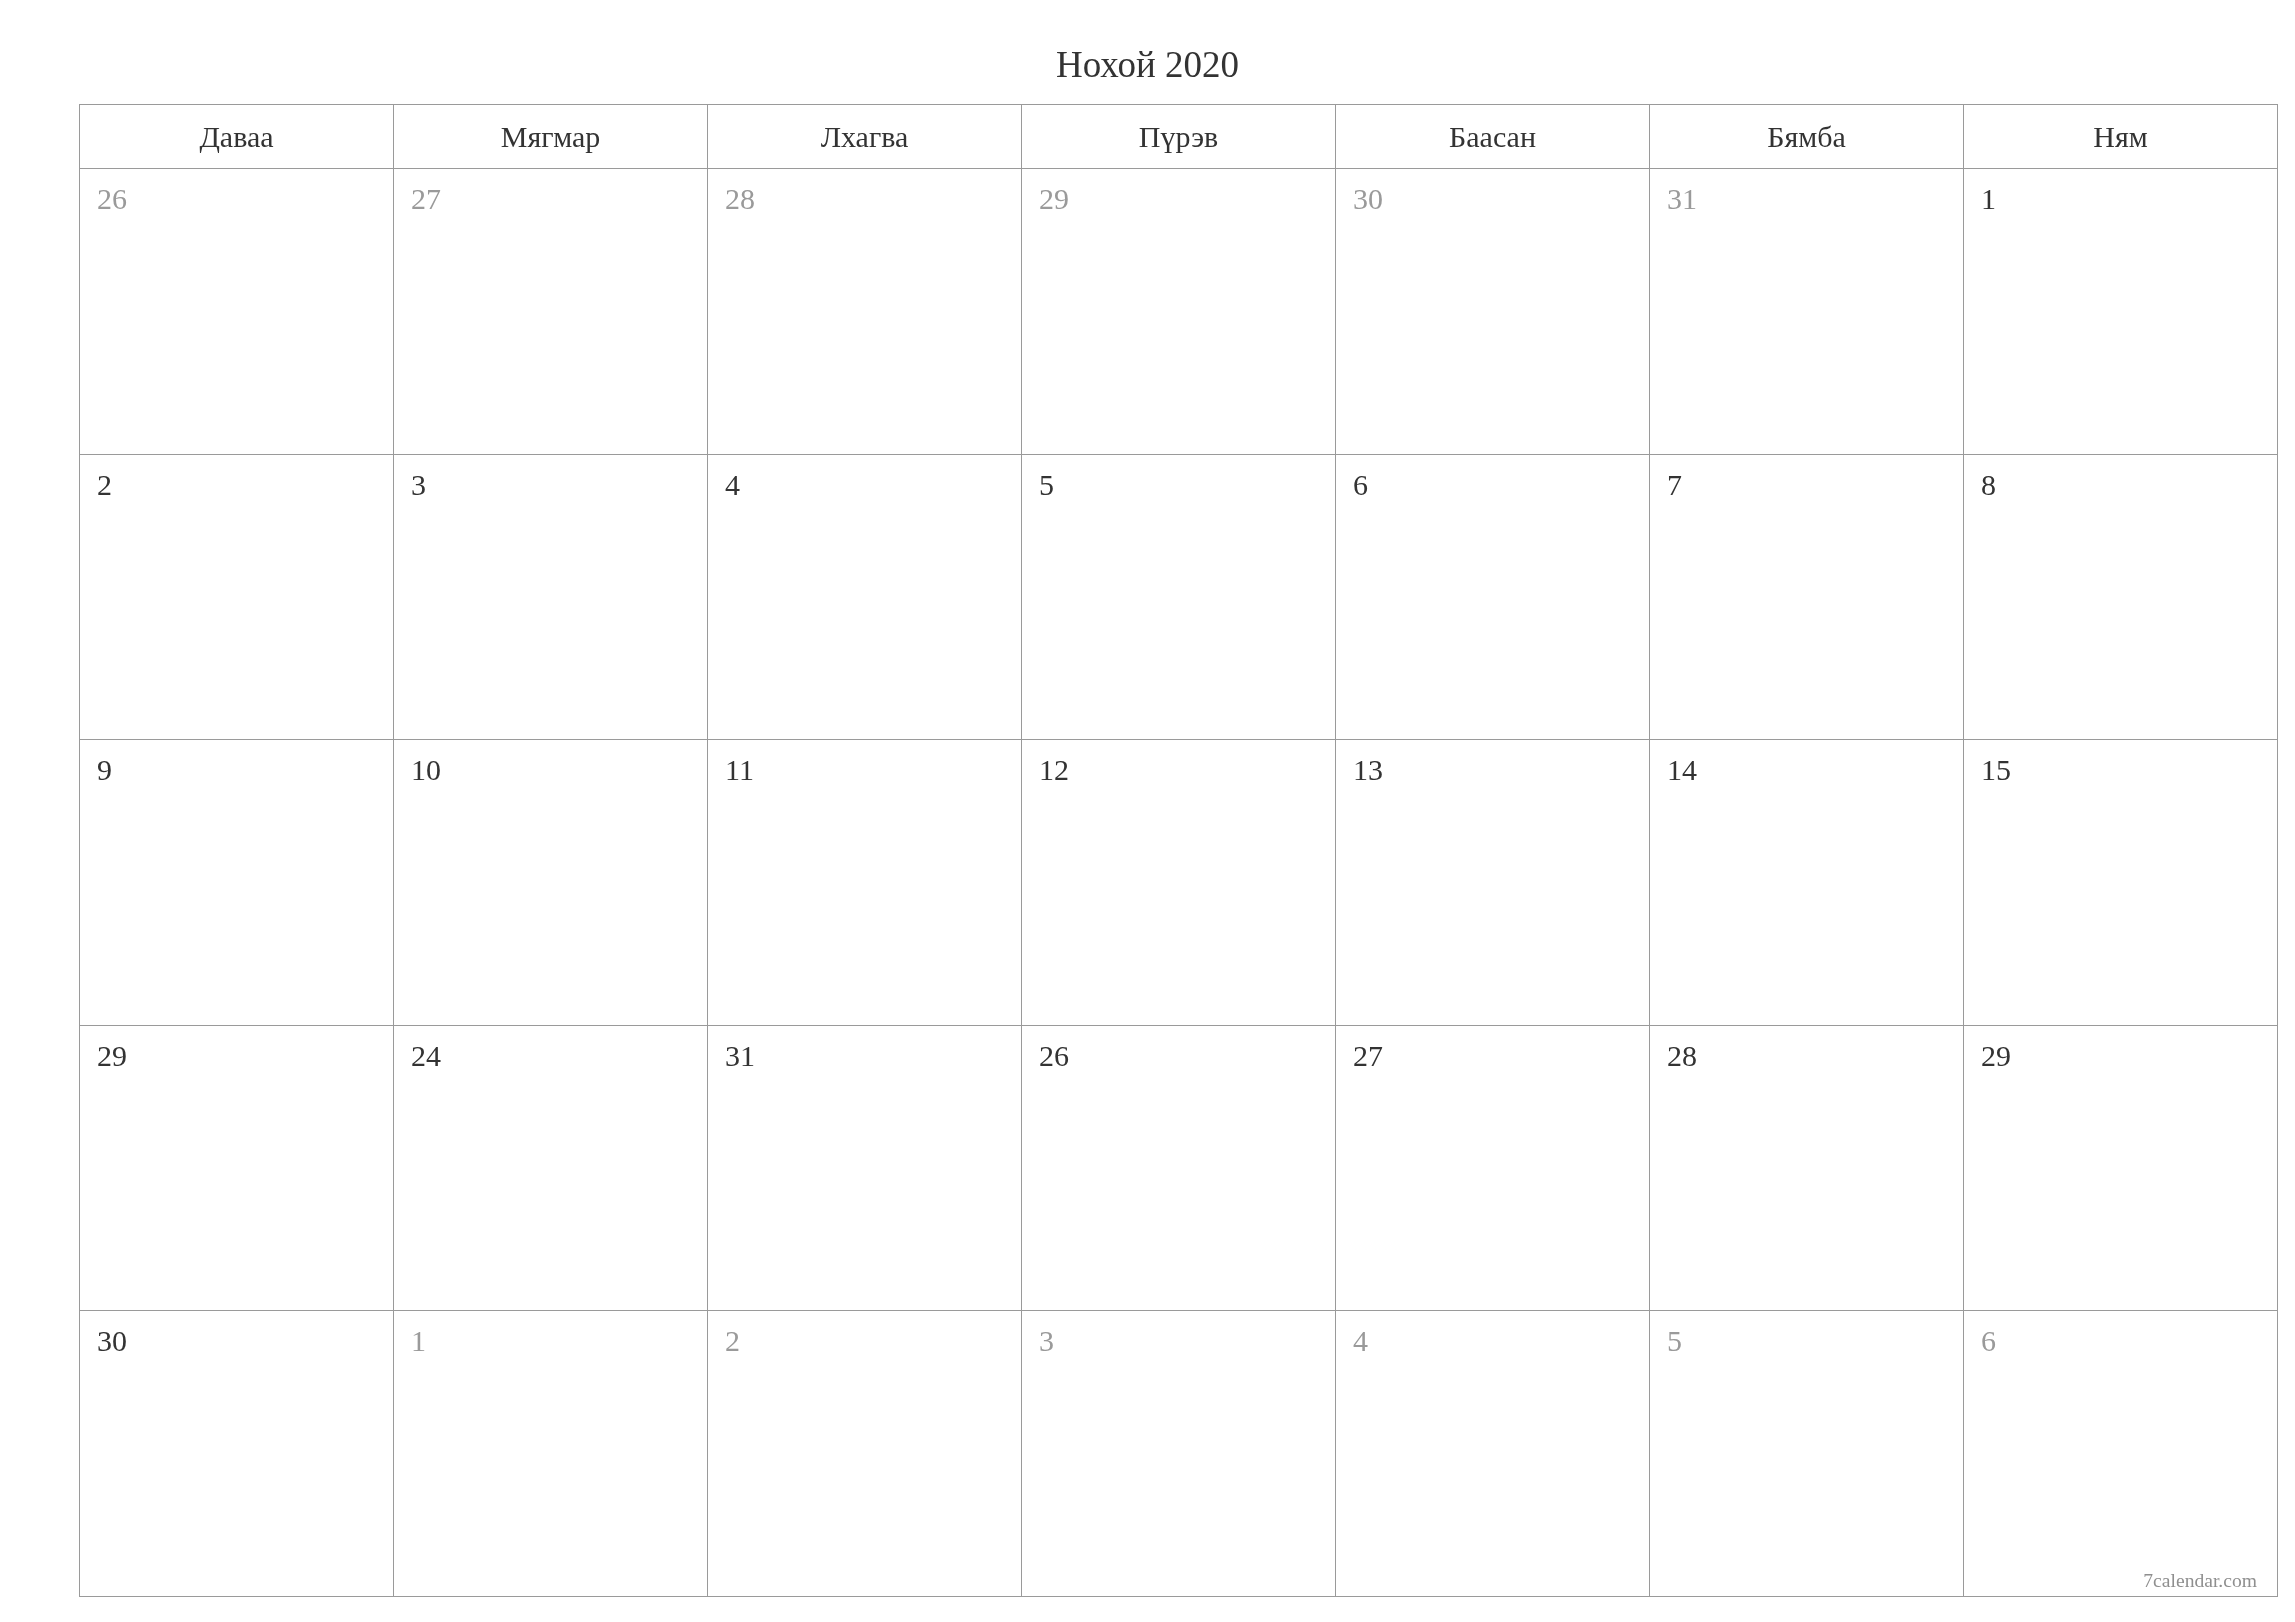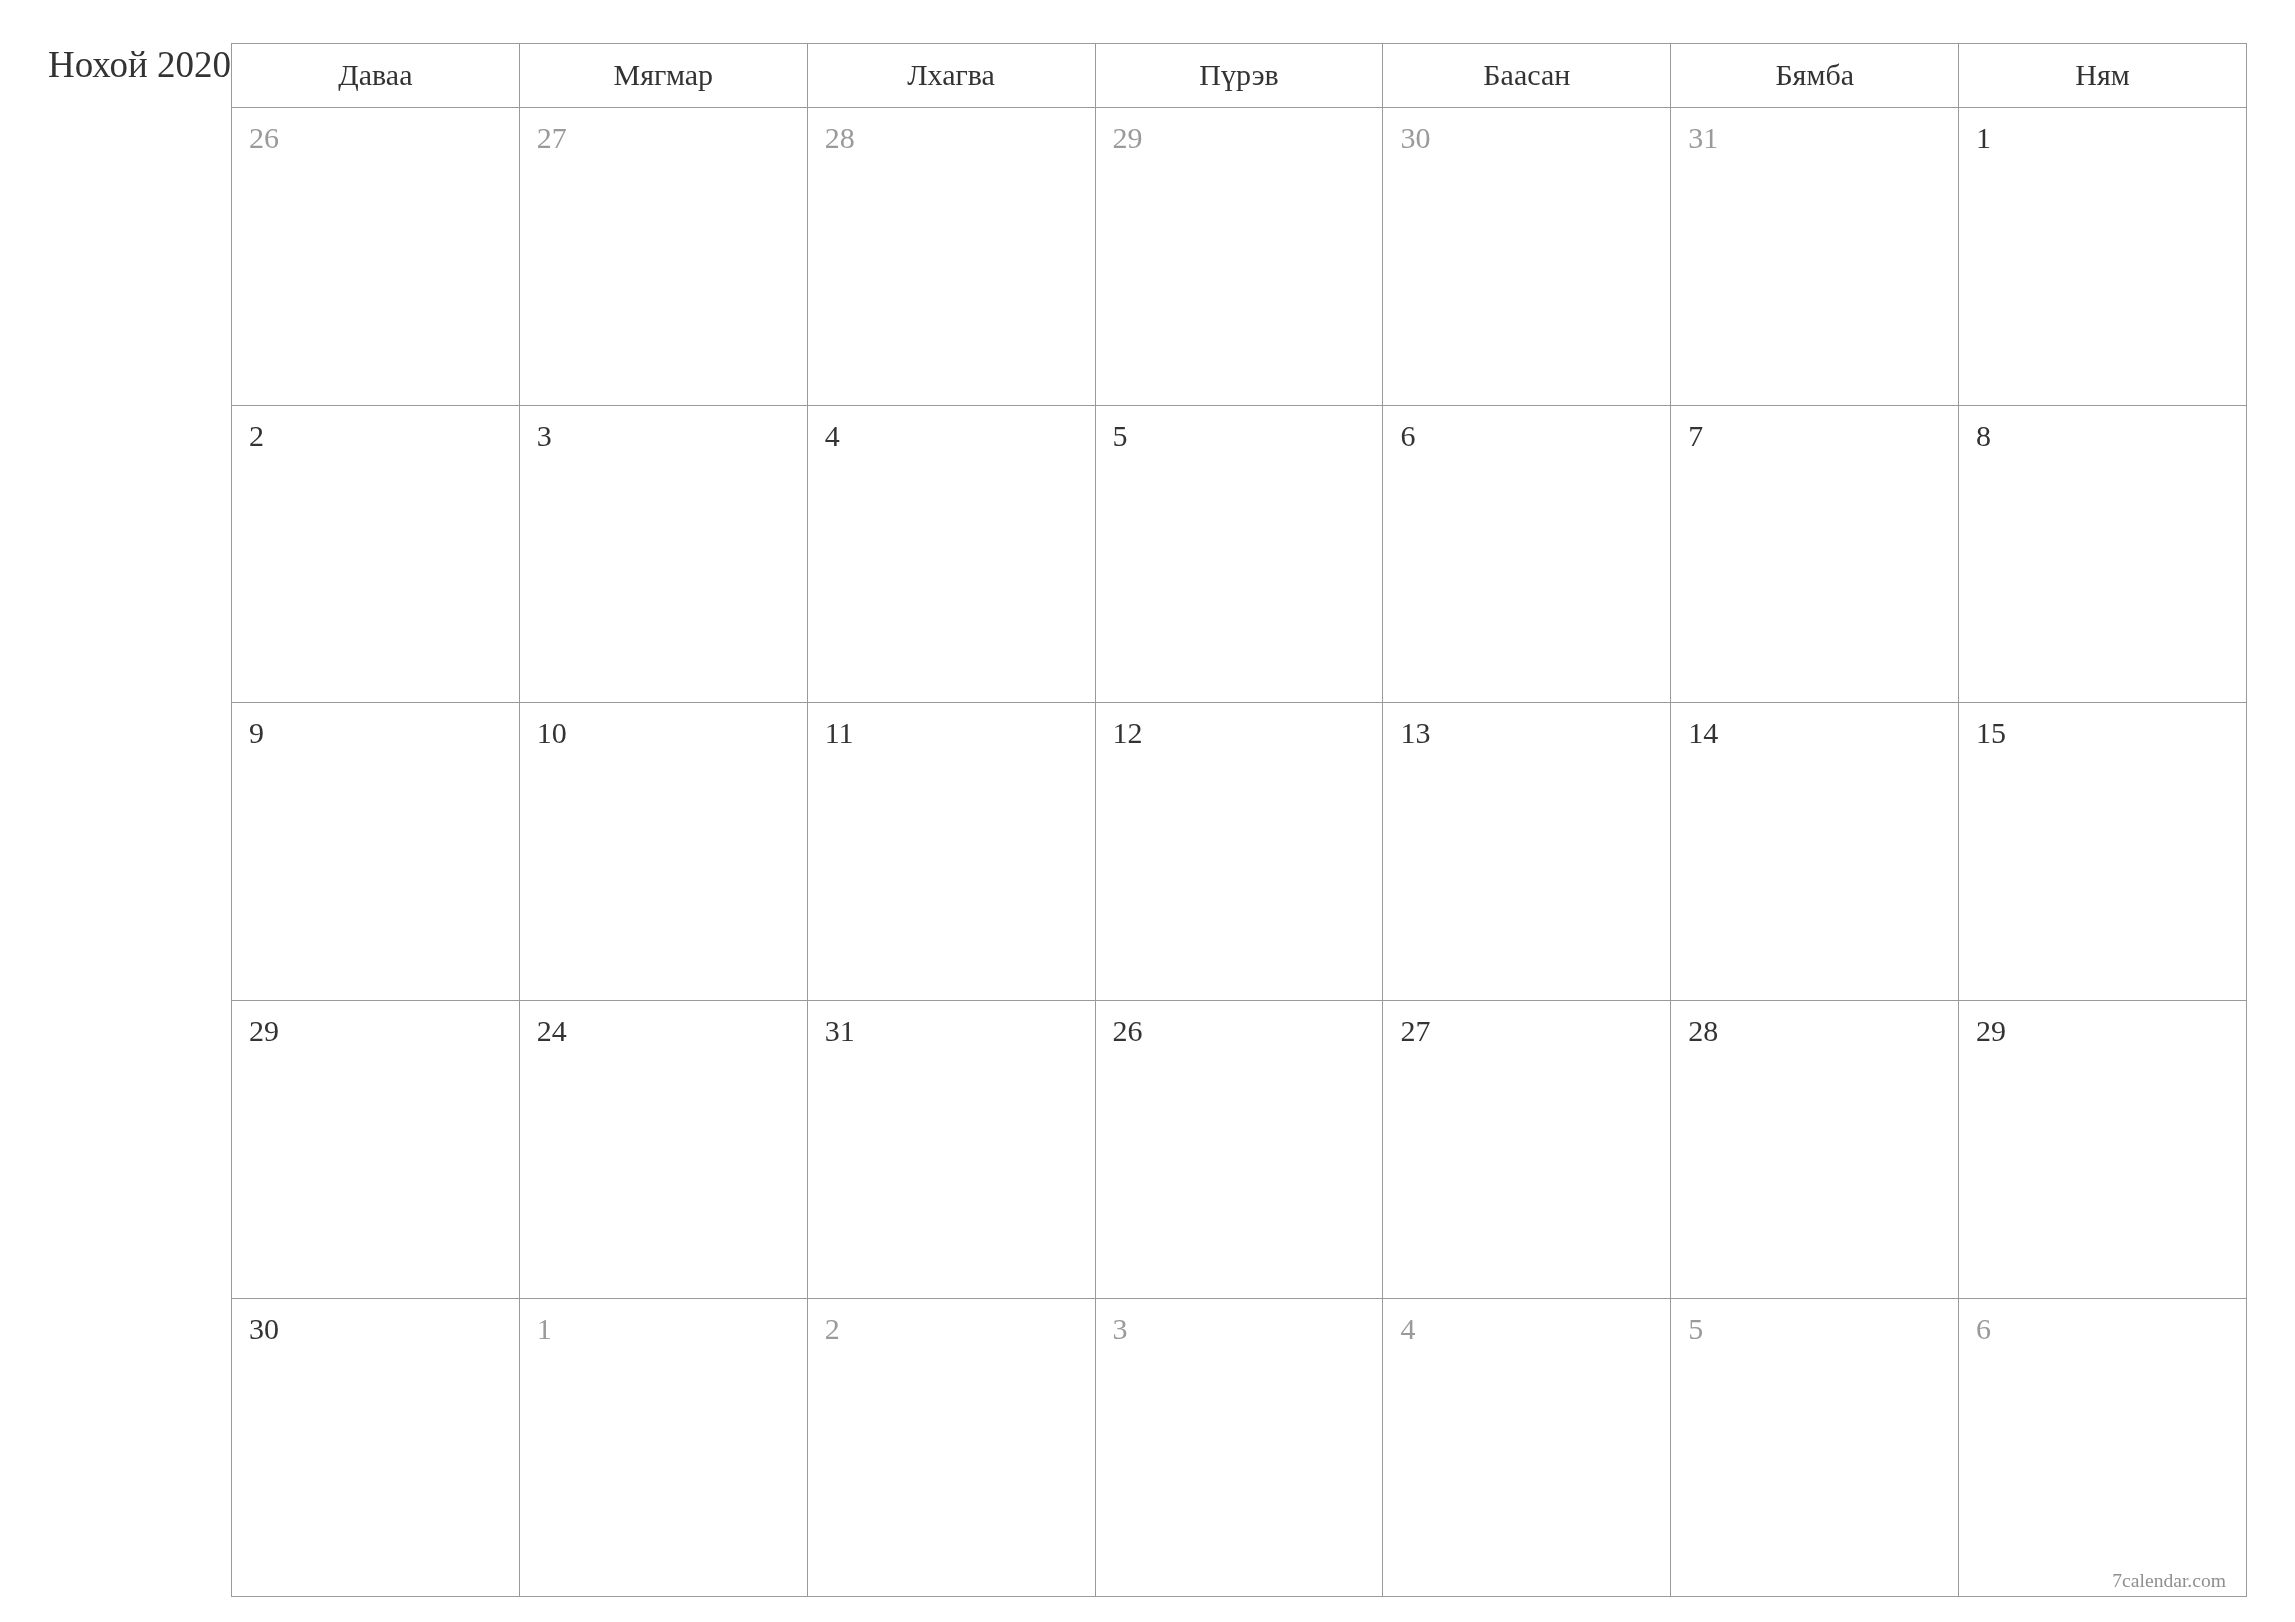--- a/index.html
+++ b/index.html
@@ -10,34 +10,35 @@
     height: 1623px;
     background: #ffffff;
     font-family: "Times New Roman", Times, serif;
     color: #333333;
   }
   .page {
     width: 2295px;
     height: 1623px;
     padding: 43px 48px 26px 48px;
     display: flex;
-    flex-direction: row;
+    flex-direction: column;
   }
   .title {
     text-align: center;
     font-size: 37px;
     font-weight: 400;
     color: #333333;
     margin-bottom: 18.3px;
   }
   table.calendar {
     width: 100%;
     border-collapse: collapse;
     table-layout: fixed;
     flex: 1;
+    margin-left: 31px;
   }
   table.calendar th {
     border: 1.3px solid #9a9a9a;
     font-weight: 400;
     font-size: 30px;
     color: #333333;
     padding: 14.4px 0;
     text-align: center;
     background: #ffffff;
   }

